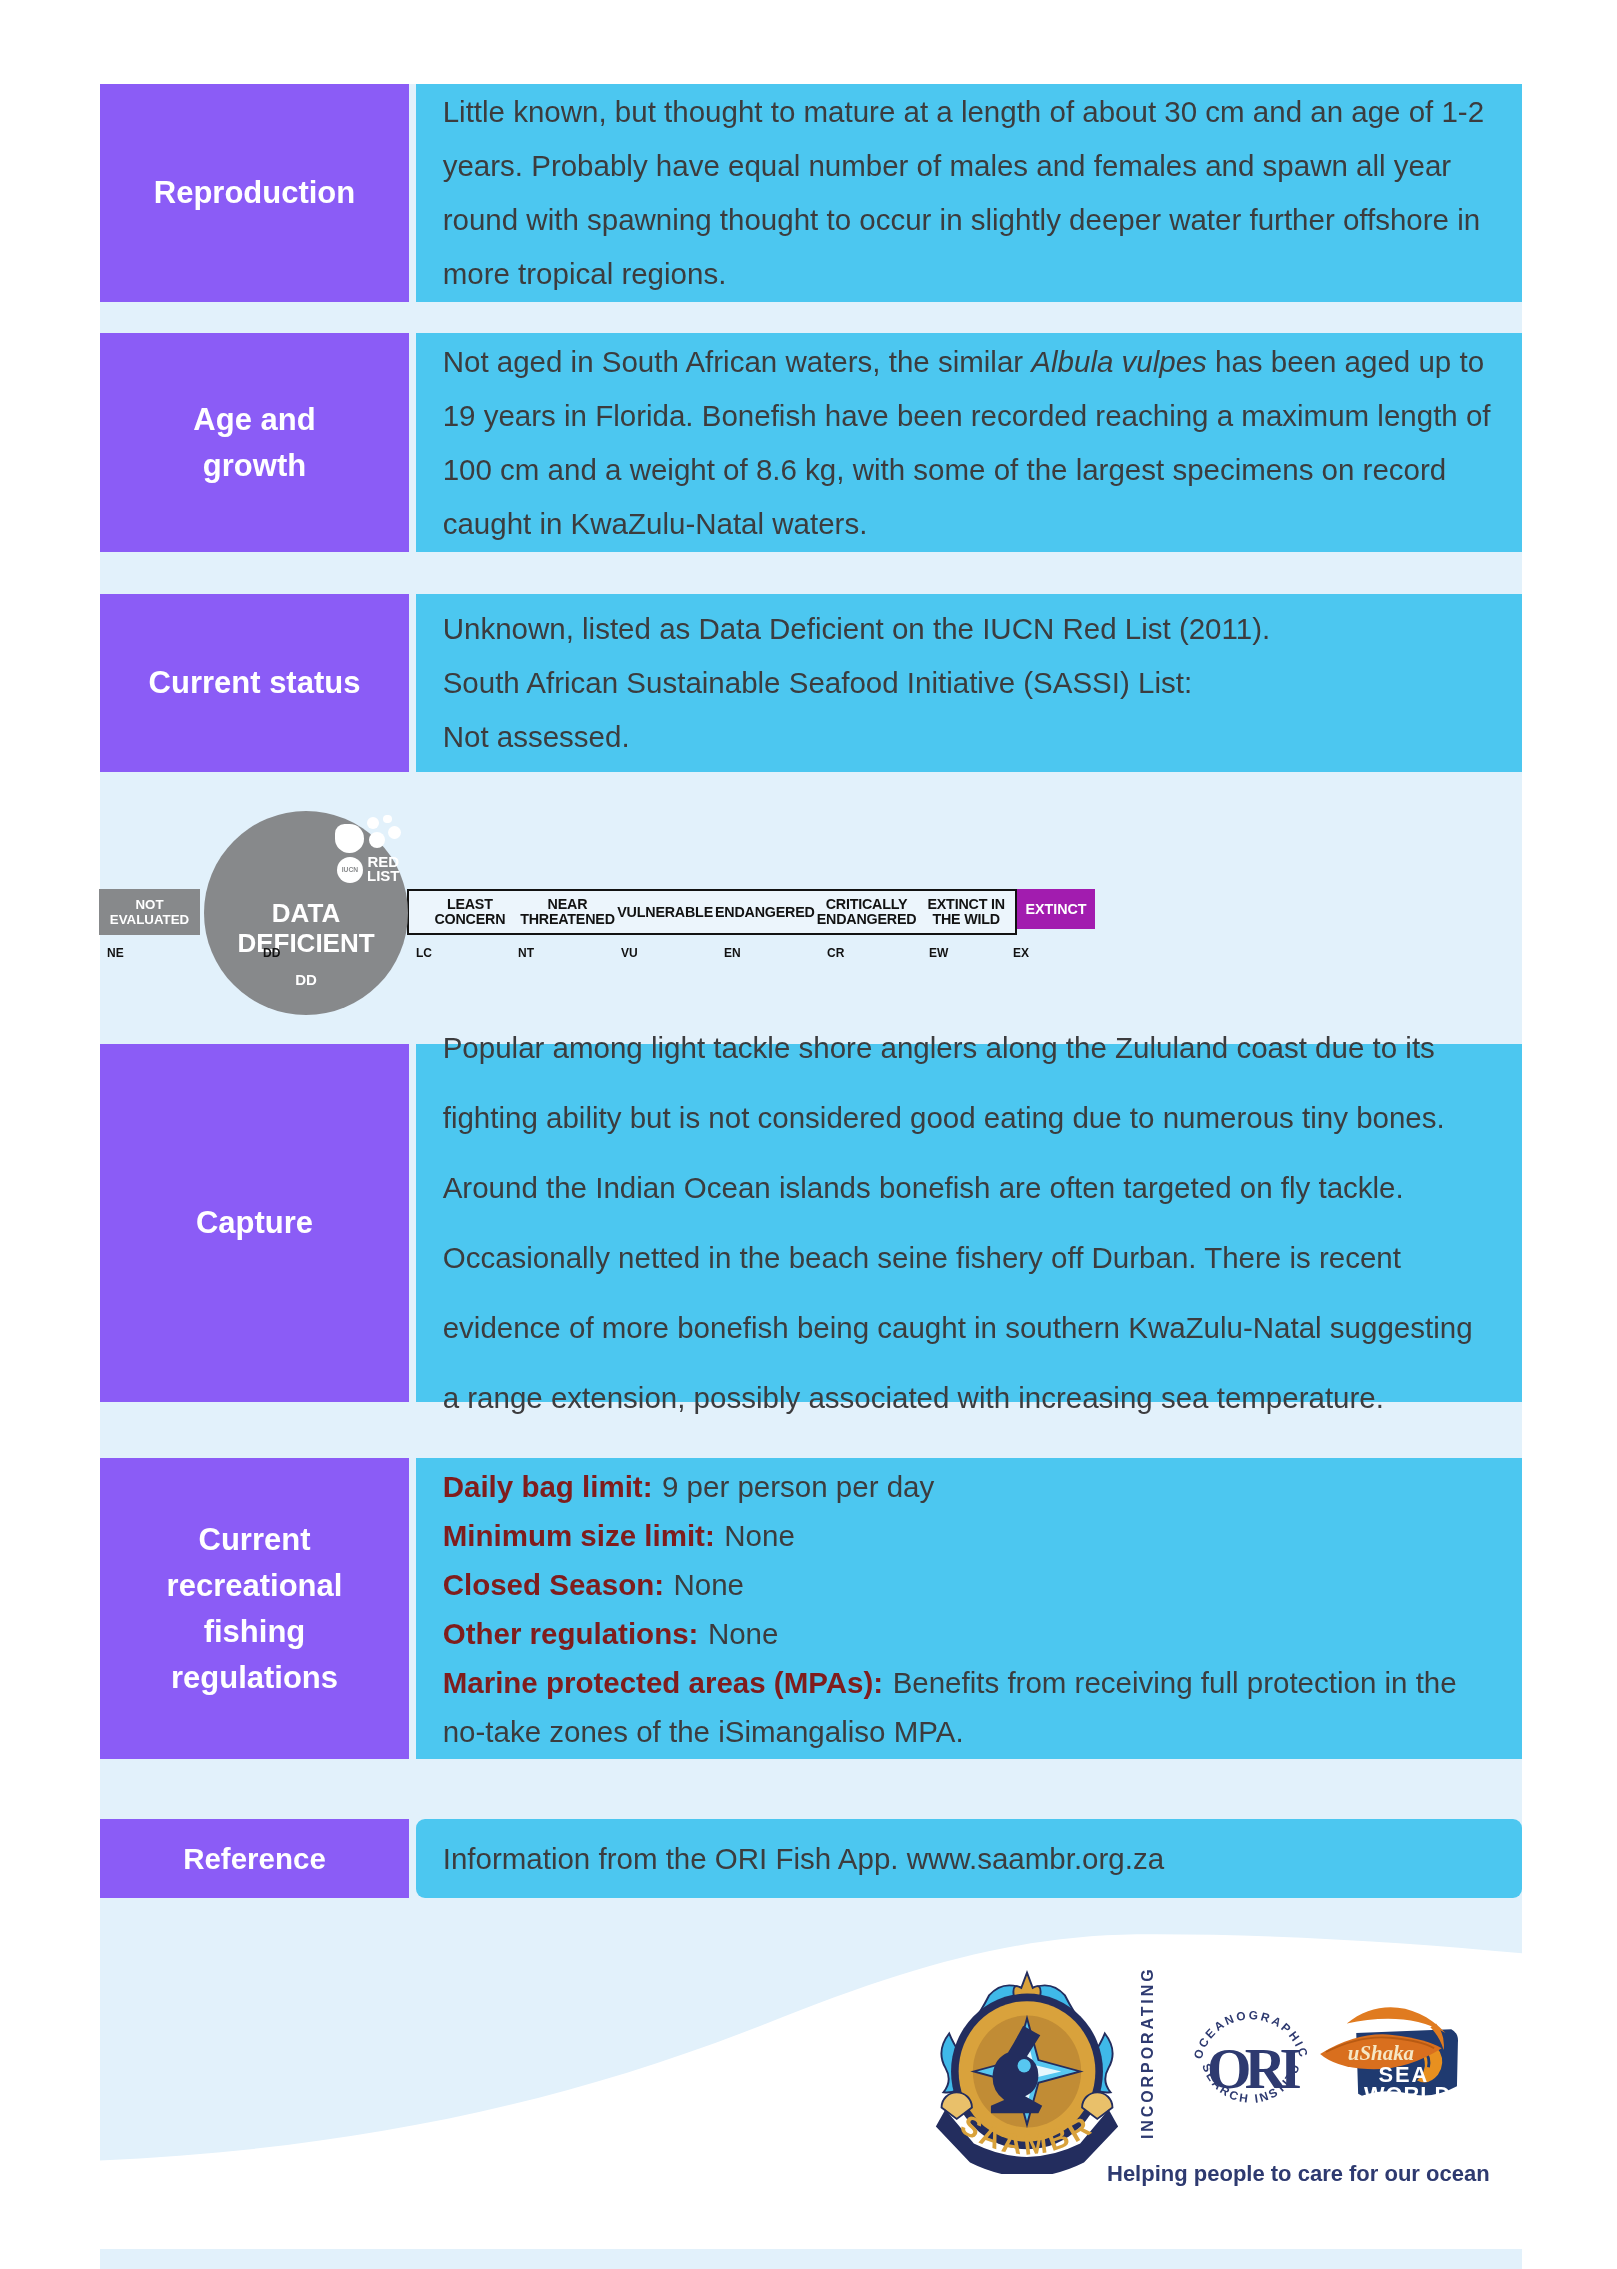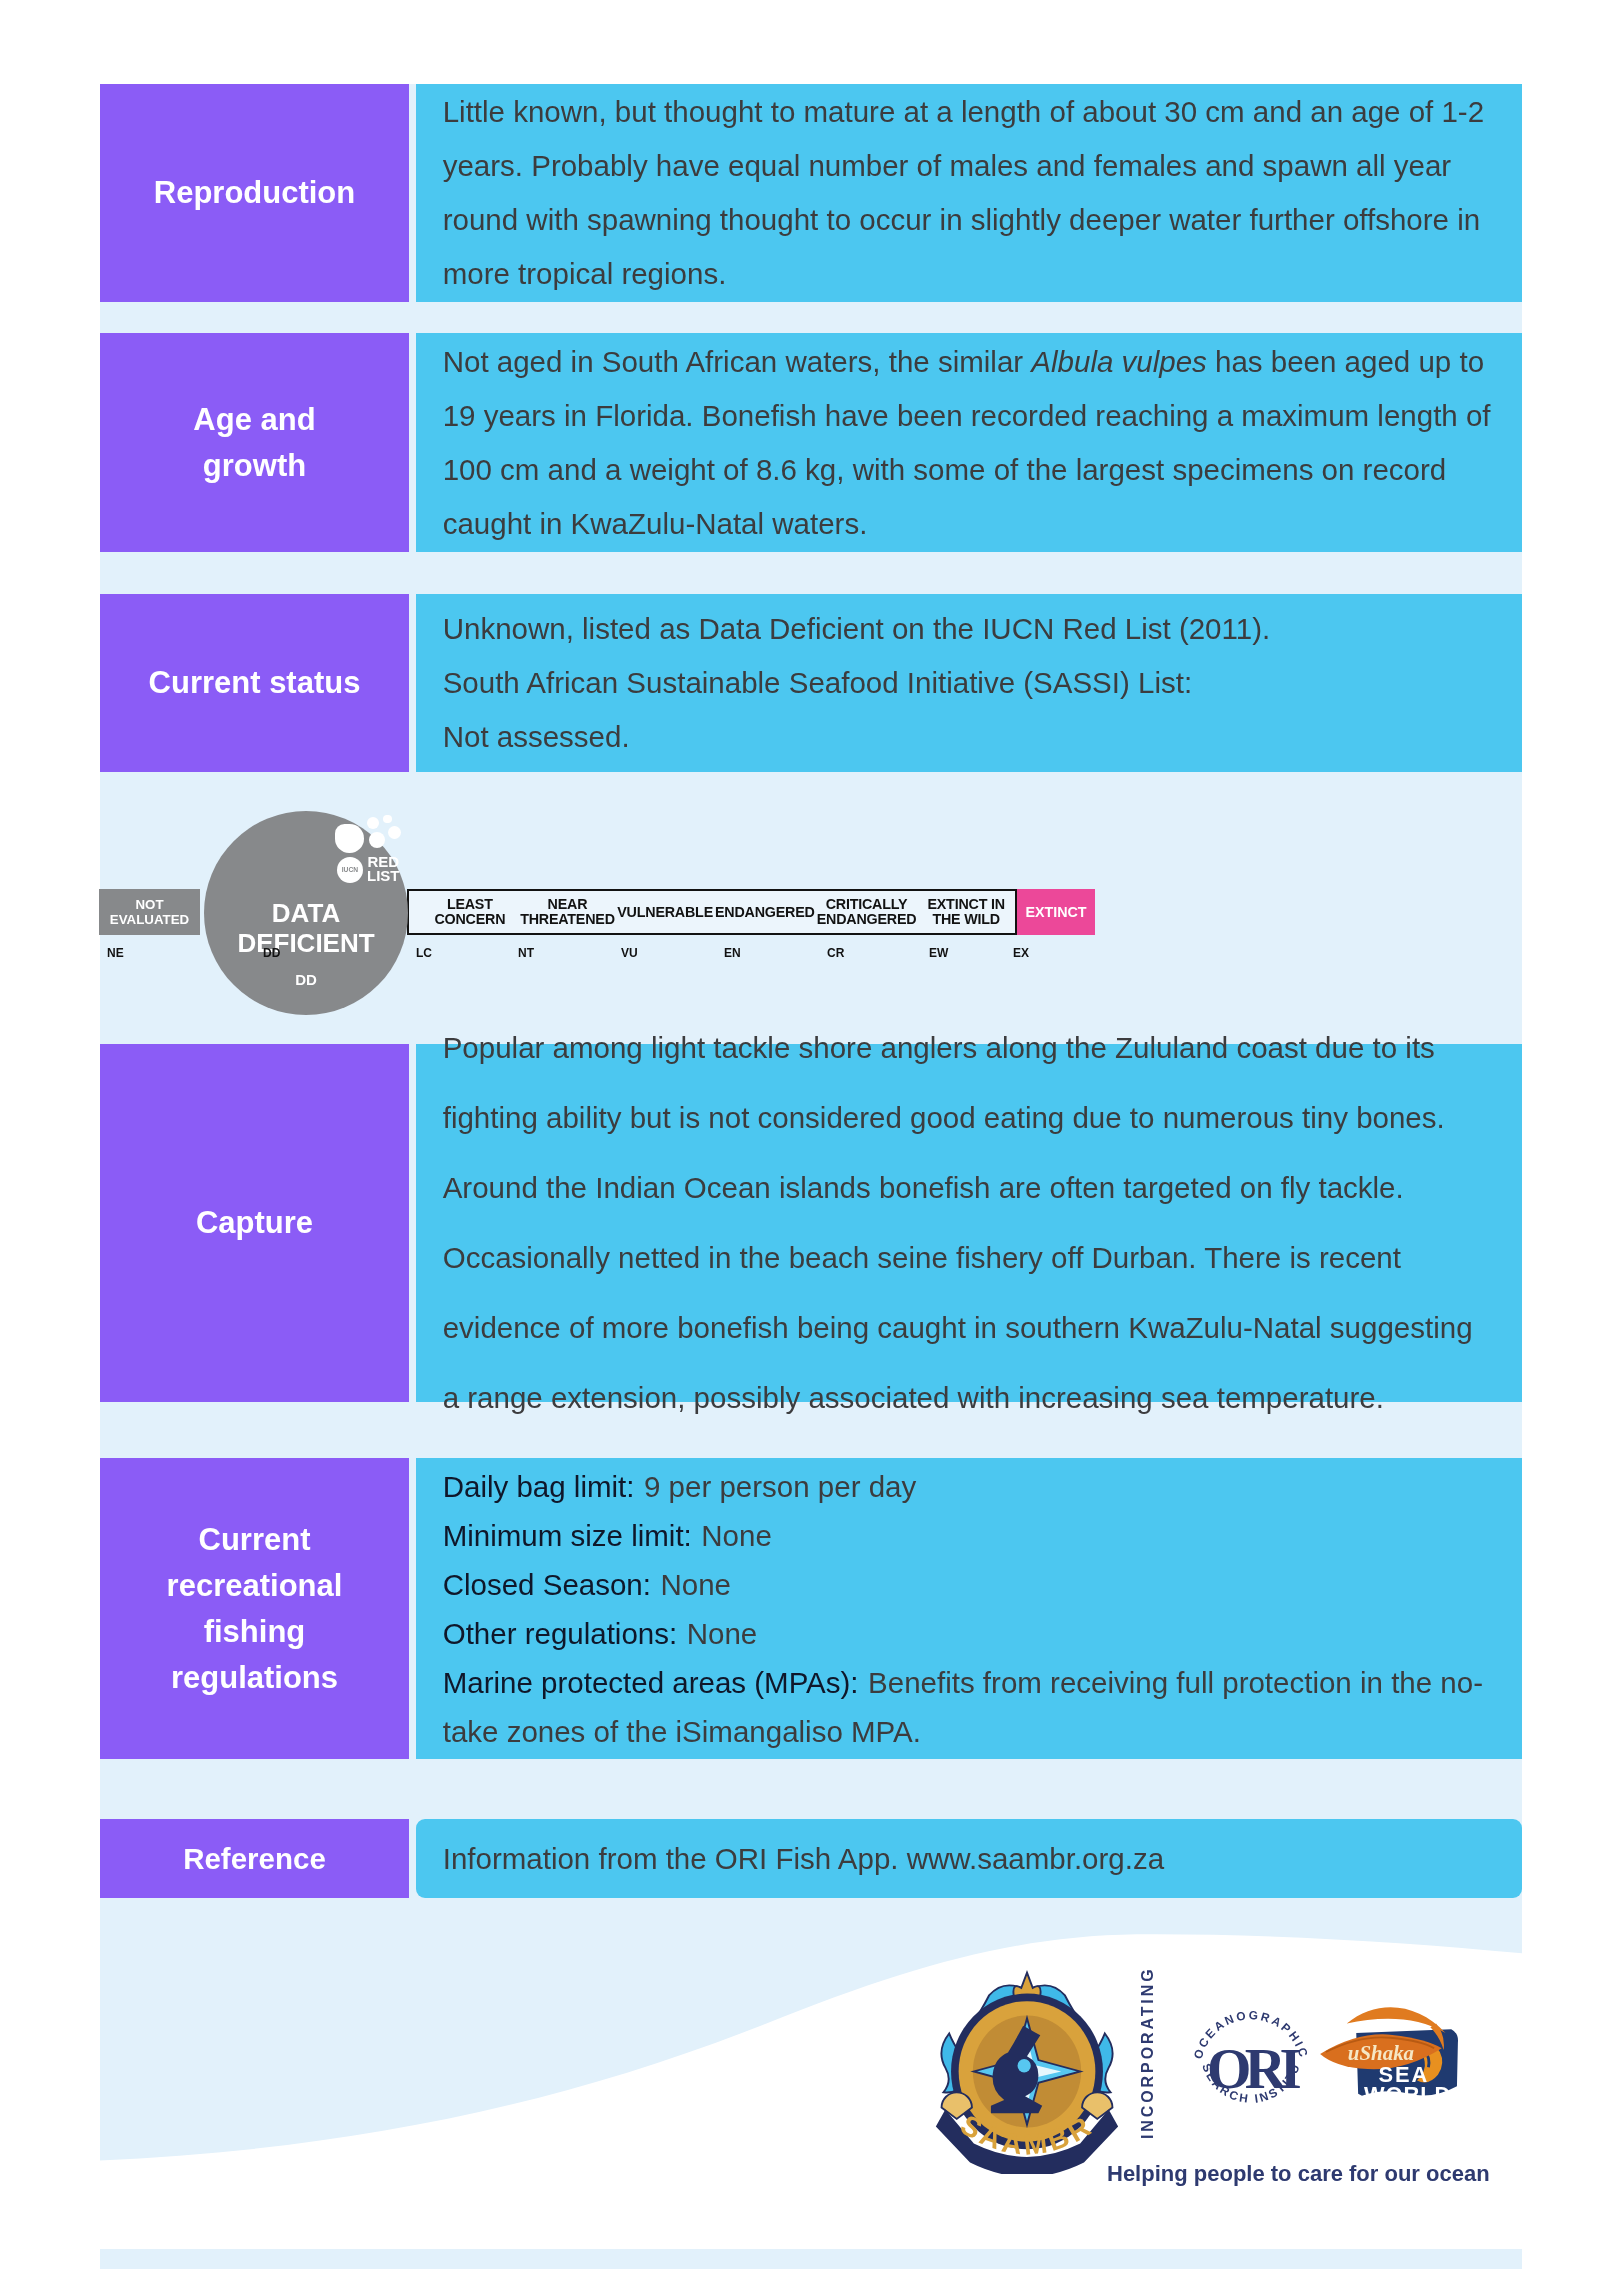--- a/index.html
+++ b/index.html
@@ -16,38 +16,38 @@
   }
   .gap{width:6.7px;flex:0 0 6.7px;}
   .cell{
     flex:1;background:#4cc7f0;color:#3c3c3e;font-size:29.5px;line-height:54px;
     display:flex;flex-direction:column;justify-content:center;
     padding:9.5px 28.5px 9.5px 27px;box-sizing:border-box;
   }
   .cell p{margin:0;}
   .capture-cell{line-height:70px;}
   .regs-cell{line-height:49px;}
-  .reg-label{font-weight:normal;color:#0f172a;margin-right:9.5px;}
+  .reg-label{font-weight:bold;color:#7f1d1d;margin-right:9.5px;}
   .ref-cell{line-height:38px;border-radius:9px;}
   
   .iucn-ne-box{
     position:absolute;left:99px;top:889px;width:101px;height:46px;background:#87898b;
     color:#ffffff;font-size:13.3px;font-weight:bold;display:flex;align-items:center;
     justify-content:center;text-align:center;line-height:15px;padding:7px;box-sizing:border-box;
   }
   .iucn-bar{
     position:absolute;left:407px;top:889px;width:610px;height:46px;background:#ecf5fc;
     border:2.9px solid #121212;box-sizing:border-box;display:flex;padding-left:12px;
   }
   .iucn-bar-cell{
     flex:1;display:flex;align-items:center;justify-content:center;text-align:center;
     color:#121212;font-size:14.3px;font-weight:bold;line-height:15px;letter-spacing:-0.2px;padding:1px;
   }
   .iucn-extinct{
-    position:absolute;left:1017px;top:889px;width:78px;height:46px;background:#ec4899;
+    position:absolute;left:1017px;top:889px;width:78px;height:40px;background:#a21caf;
     color:#ffffff;font-size:14.3px;font-weight:bold;display:flex;align-items:center;justify-content:center;
   }
   .iucn-circle{
     position:absolute;left:204px;top:811px;width:204px;height:204px;border-radius:50%;
     background:#87898b;color:#ffffff;text-align:center;
   }
   .iucn-circle .big{font-size:26px;font-weight:bold;line-height:29.5px;margin-top:88px;}
   .iucn-circle .dd{font-size:15px;font-weight:bold;margin-top:13.3px;}
   .rl-logo{position:absolute;left:131px;top:3.8px;width:74px;height:70px;}
   .rl-blob{position:absolute;left:0;top:9.5px;width:28.5px;height:28.5px;background:#fff;border-radius:9.5px 50% 50% 50%;}

